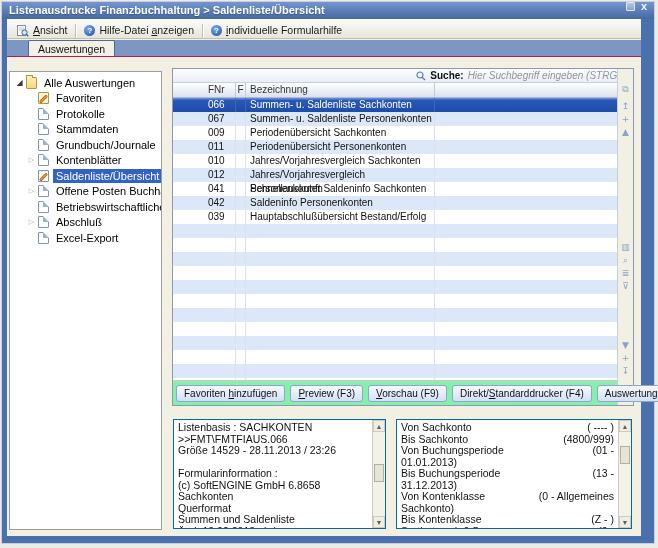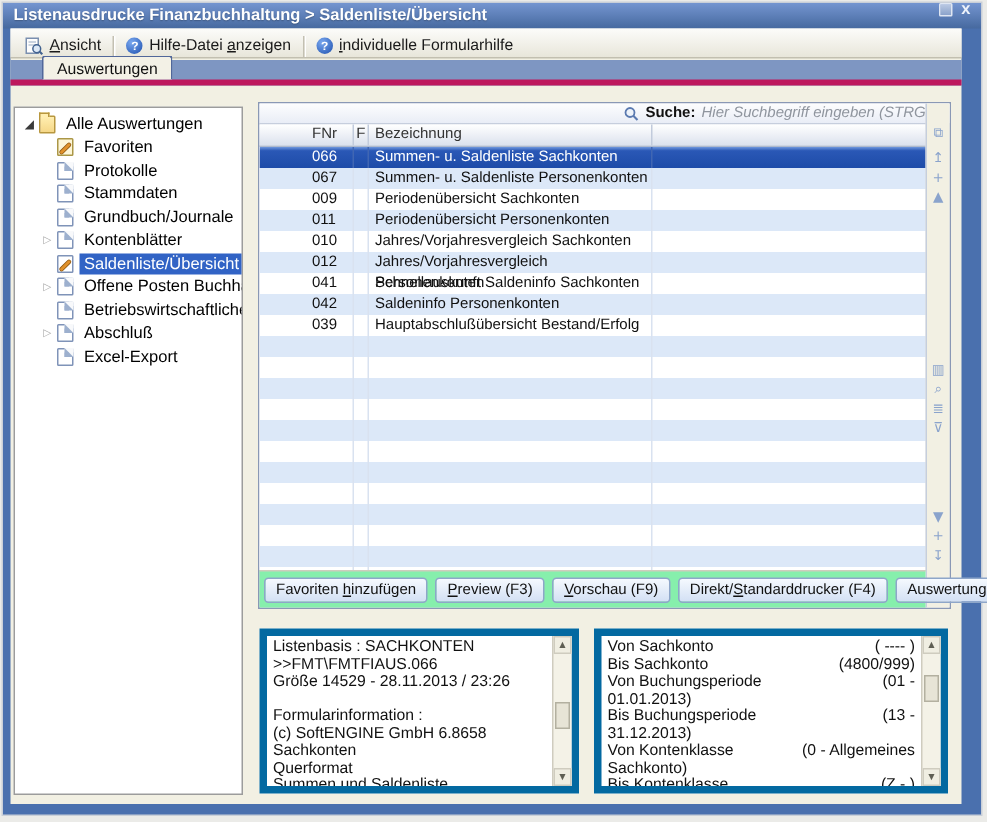--- a/index.html
+++ b/index.html
@@ -19,21 +19,21 @@
   
   .toolbar{position:absolute;top:0;left:0;right:0;height:20px;background:linear-gradient(#fcfcfa,#e8e6da);
            border-bottom:1px solid #c2bfb0;display:flex;align-items:flex-end;font-size:10.5px;color:#1a1a1a;padding-left:2px;}
   .tb-item{display:flex;align-items:center;gap:4px;padding:0 7px;height:16px;cursor:default;}
   .tb-sep{width:1px;height:14px;background:#c3c0b2;box-shadow:1px 0 0 #ffffff;margin:0 1px;}
   .help-badge{width:11px;height:11px;border-radius:50%;background:radial-gradient(circle at 35% 30%,#7aa8ef,#1c4fae);
               color:#fff;font-size:8px;font-weight:bold;text-align:center;line-height:11px;display:inline-block;}
   .view-glyph{display:inline-block;}
 
   
-  .tabband{position:absolute;top:21px;left:0;right:0;height:17px;background:#7e96c2;border-bottom:4px solid #be185d;}
+  .tabband{position:absolute;top:21px;left:0;right:0;height:17px;background:#7e96c2;border-bottom:1px solid #be185d;}
   .tab{position:absolute;left:21px;bottom:0;height:16px;background:#f3f1e6;border:1px solid #51679a;border-bottom:none;
        border-radius:2px 2px 0 0;font-size:10.5px;padding:2px 9px 0;color:#111;}
 
   .content{position:absolute;top:38px;left:0;right:0;bottom:0;}
 
   
   .tree-panel{position:absolute;left:2px;top:14px;width:153px;height:459px;background:#fff;border:1px solid #9c9c9c;
               padding-top:3px;overflow:hidden;font-size:11px;}
   .titem{height:15.5px;display:flex;align-items:center;white-space:nowrap;cursor:default;}
   .titem.lvl0{padding-left:4px;}
@@ -80,21 +80,21 @@
   .g-bot{position:absolute;bottom:27px;left:0;right:0;}
   .gicon{display:block;height:13px;line-height:13px;text-align:center;font-size:9px;color:#8aa3cc;font-family:"DejaVu Sans",sans-serif;cursor:default;}
 
   
   .btnrow{position:absolute;left:0;right:16px;bottom:0;height:25px;background:#86efac;border-top:1px solid #cfccbd;
           display:flex;gap:5px;padding:4px 0 0 3px;}
   .btn{height:17px;background:linear-gradient(#f5f9fe,#d3e0f4);border:1px solid #8ea6c9;border-radius:3px;
        font-size:10px;padding:2px 7px 0;white-space:nowrap;color:#111;cursor:default;}
 
   
-  .panel{position:absolute;top:362px;height:110px;background:#fff;border:5px solid #0369a1;font-size:10.5px;color:#111;}
+  .panel{position:absolute;top:362px;height:110px;background:#fff;border:1px solid #0369a1;font-size:10.5px;color:#111;}
   .info-panel{left:166px;width:213px;}
   .params-panel{left:389px;width:236px;}
   .plines{position:absolute;left:4px;top:2px;right:15px;bottom:0;overflow:hidden;line-height:11.5px;}
   .iline{min-height:11.5px;white-space:pre;}
   .pline{display:flex;min-height:11.5px;white-space:pre;}
   .pl{flex:none;}
   .pv{margin-left:auto;padding-right:2px;}
   .vsb{position:absolute;top:0;bottom:0;right:0;width:13px;background:#f4f2e7;border-left:1px solid #cfccbf;}
   .sb-btn{position:absolute;left:0;right:0;height:12px;background:#f0eee2;border:1px solid #cfccbf;
           font-size:7px;color:#5f5f54;text-align:center;line-height:11px;}

